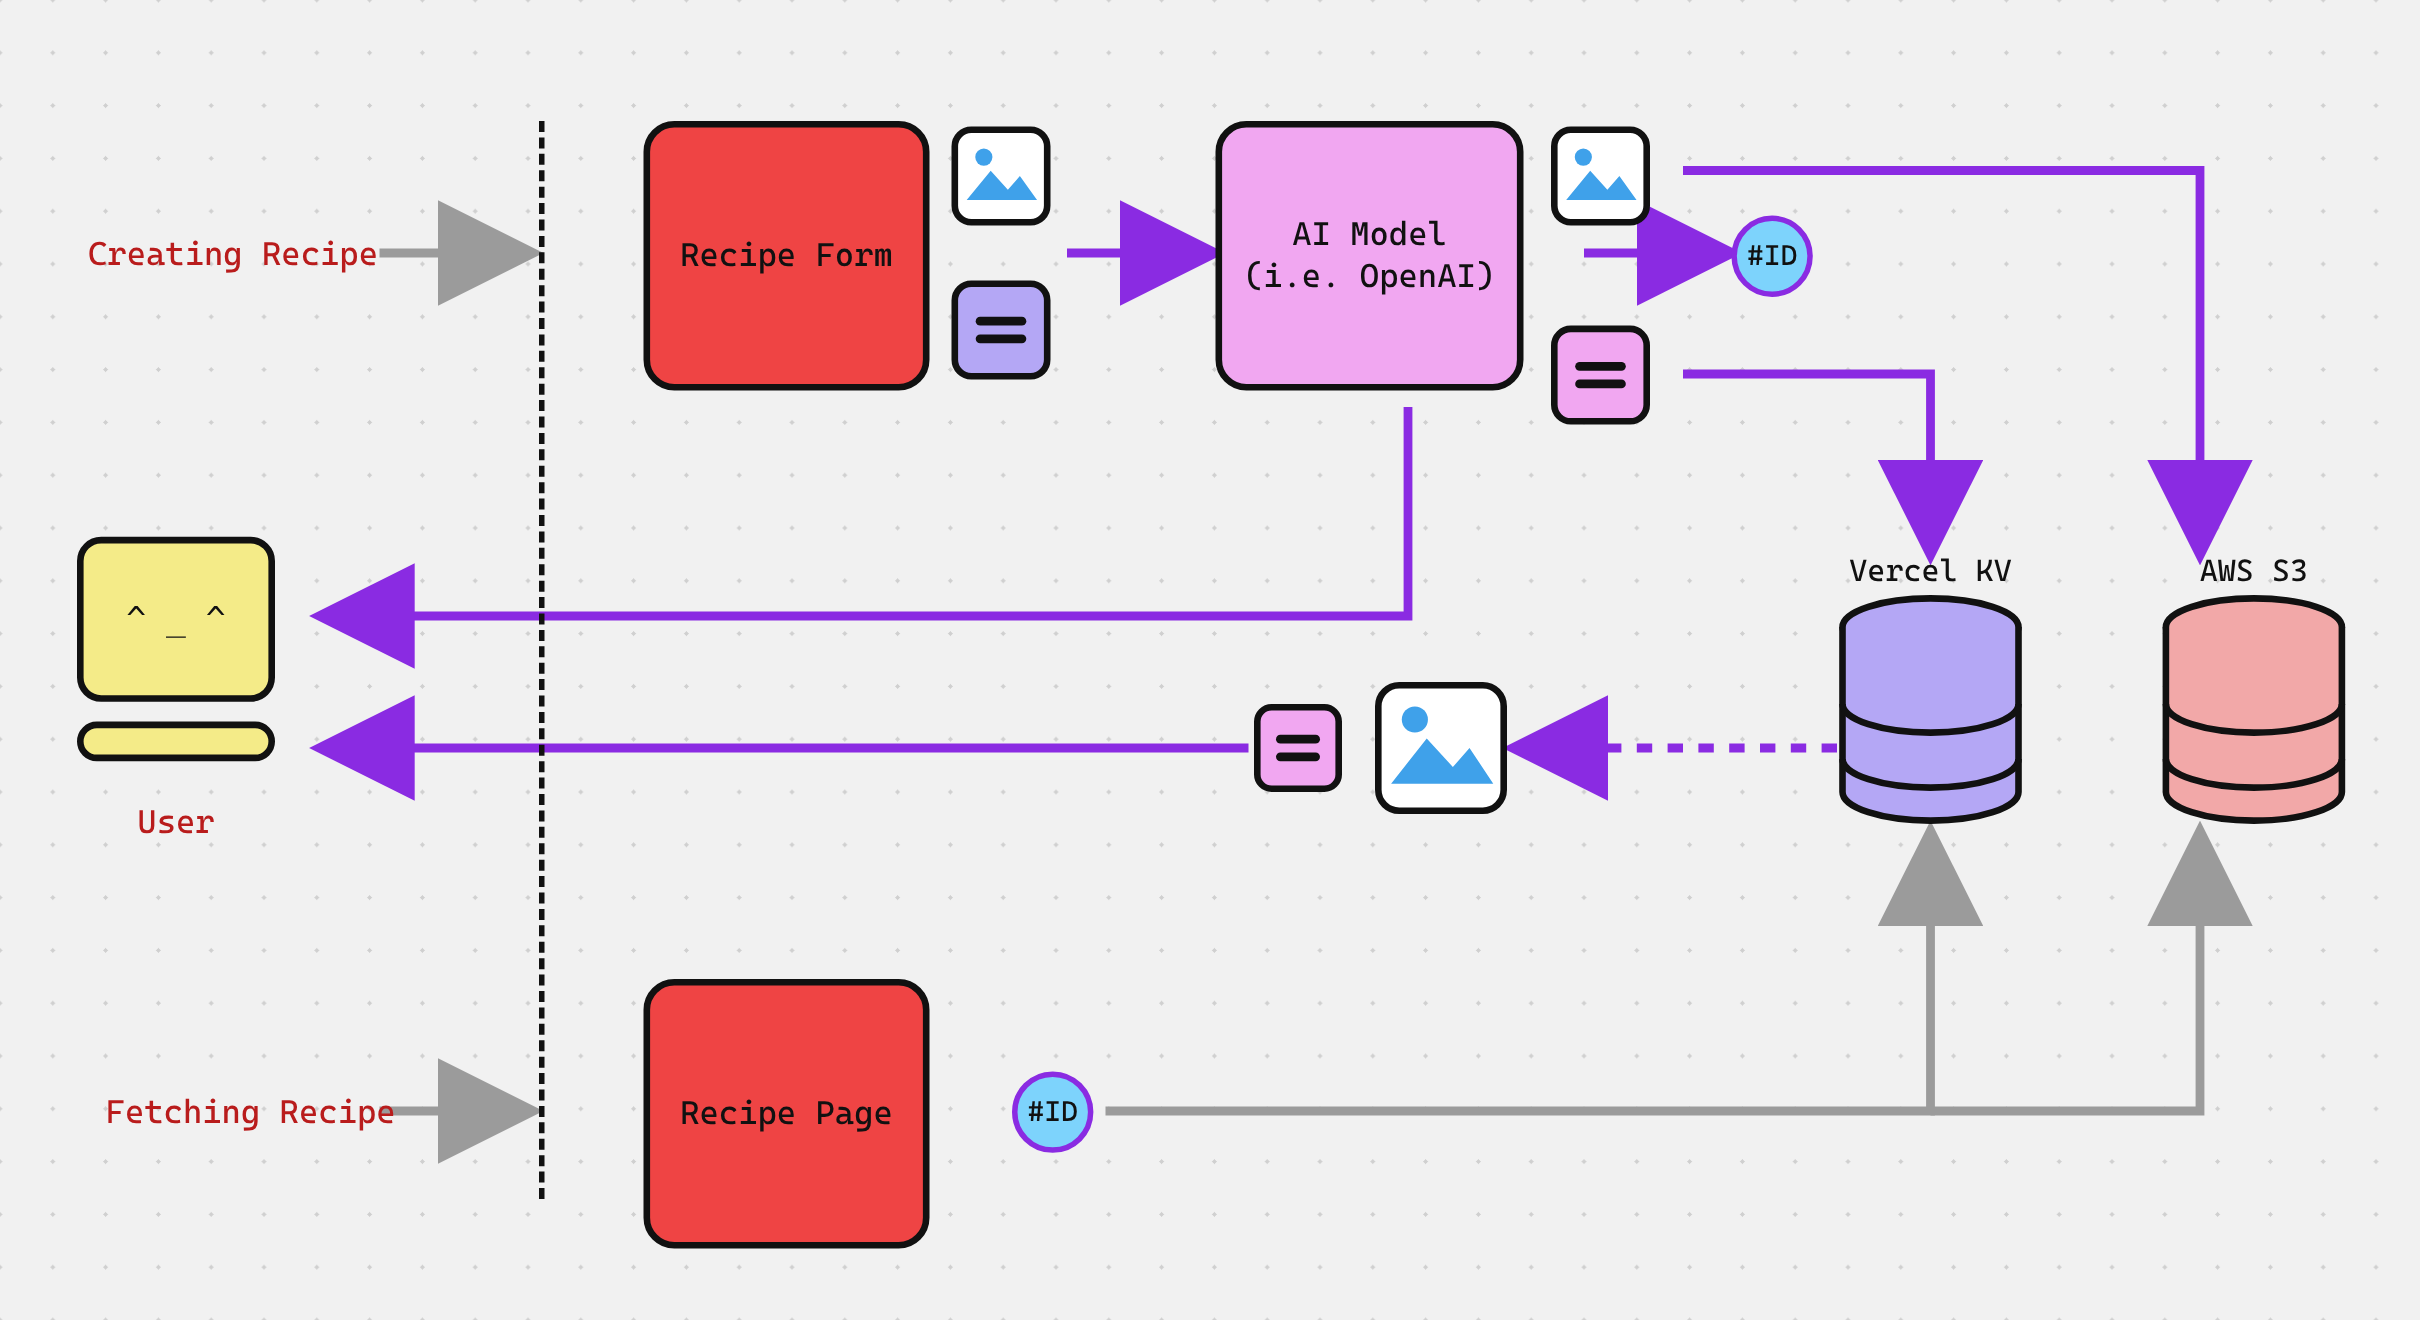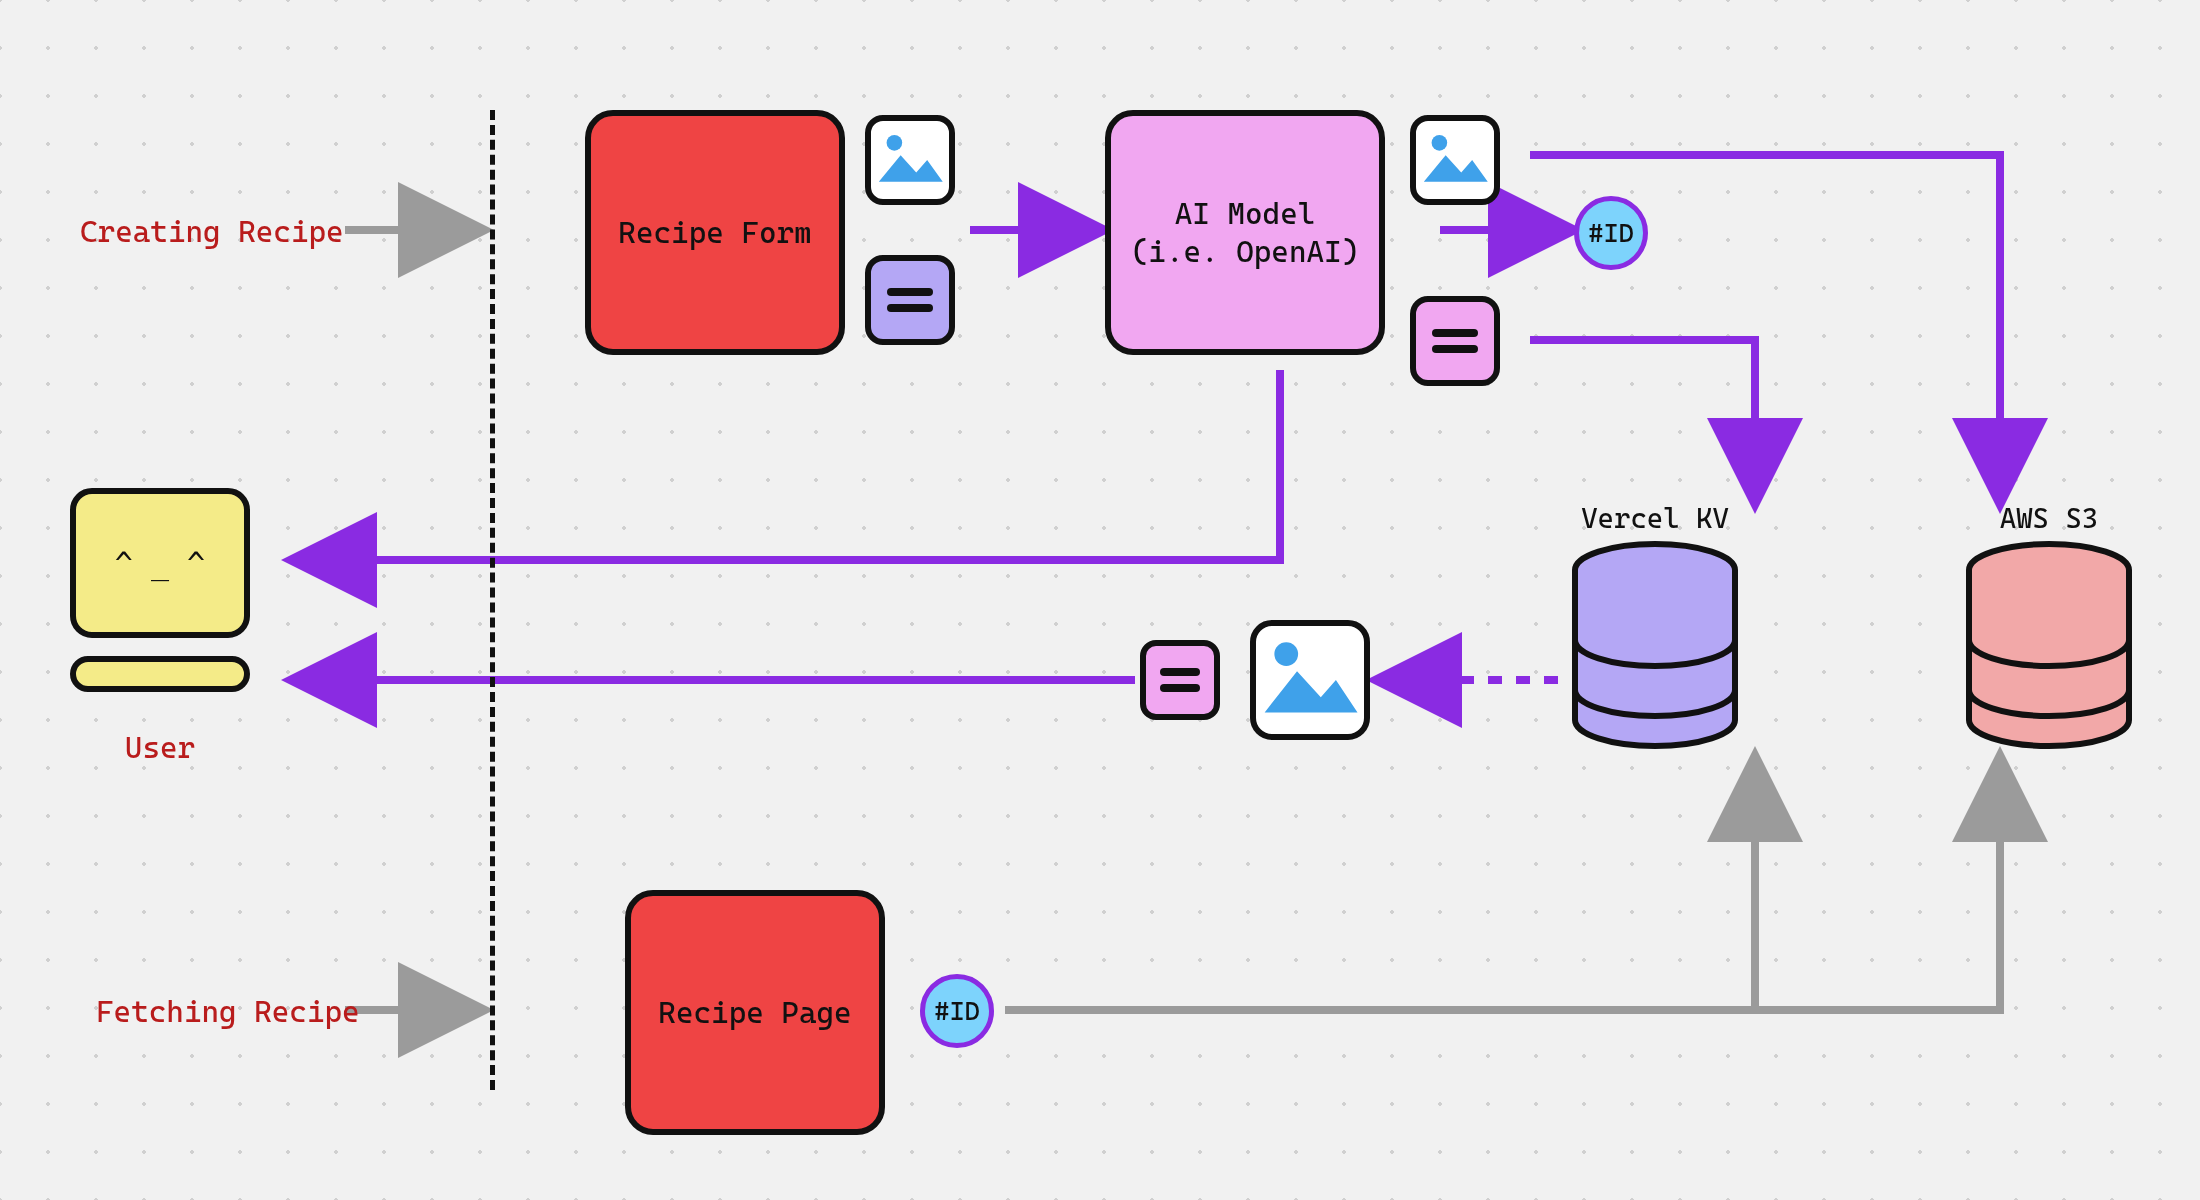--- a/index.html
+++ b/index.html
@@ -196,39 +196,39 @@
       <div></div>
     </div>
 </div>
 <div class="node tile large white" style="left:1250px; top:620px;">
   <svg class="icon-svg" viewBox="0 0 100 100">
     <circle cx="28" cy="26" r="11" fill="#3fa1ea"></circle>
     <path d="M8 80 L38 42 L60 66 L74 50 L94 80 Z" fill="#3fa1ea"></path>
   </svg>
 </div>
 
-<div class="db" style="left:1570px; top:540px; width:170px; height:210px;">
+<div class="db" style="left:1670px; top:540px; width:170px; height:210px;">
   <div class="db-label">Vercel KV</div>
   <svg viewBox="0 0 170 210" width="170" height="210">
     <ellipse cx="85" cy="30" rx="80" ry="26" fill="#B4A7F5" stroke="#111" stroke-width="6"></ellipse>
     <path d="M5 30 V180 A80 26 0 0 0 165 180 V30" fill="#B4A7F5" stroke="#111" stroke-width="6"></path>
     <path d="M5 100 A80 26 0 0 0 165 100" fill="none" stroke="#111" stroke-width="6"></path>
     <path d="M5 150 A80 26 0 0 0 165 150" fill="none" stroke="#111" stroke-width="6"></path>
   </svg>
 </div>
 
 <div class="db" style="left:1964px; top:540px; width:170px; height:210px;">
   <div class="db-label">AWS S3</div>
   <svg viewBox="0 0 170 210" width="170" height="210">
     <ellipse cx="85" cy="30" rx="80" ry="26" fill="#F2A8A8" stroke="#111" stroke-width="6"></ellipse>
     <path d="M5 30 V180 A80 26 0 0 0 165 180 V30" fill="#F2A8A8" stroke="#111" stroke-width="6"></path>
     <path d="M5 100 A80 26 0 0 0 165 100" fill="none" stroke="#111" stroke-width="6"></path>
     <path d="M5 150 A80 26 0 0 0 165 150" fill="none" stroke="#111" stroke-width="6"></path>
   </svg>
 </div>
 
-<div class="node box green" style="left:585px; top:890px; width:260px; height:245px;margin-left:40px;">
+<div class="node box green" style="left:585px; top:890px; width:260px; height:245px;">
   <span>Recipe Page</span>
 </div>
 
 <div class="id-badge" style="left:920px; top:974px;">
   <span>#ID</span>
 </div>
 
 </body></html>

